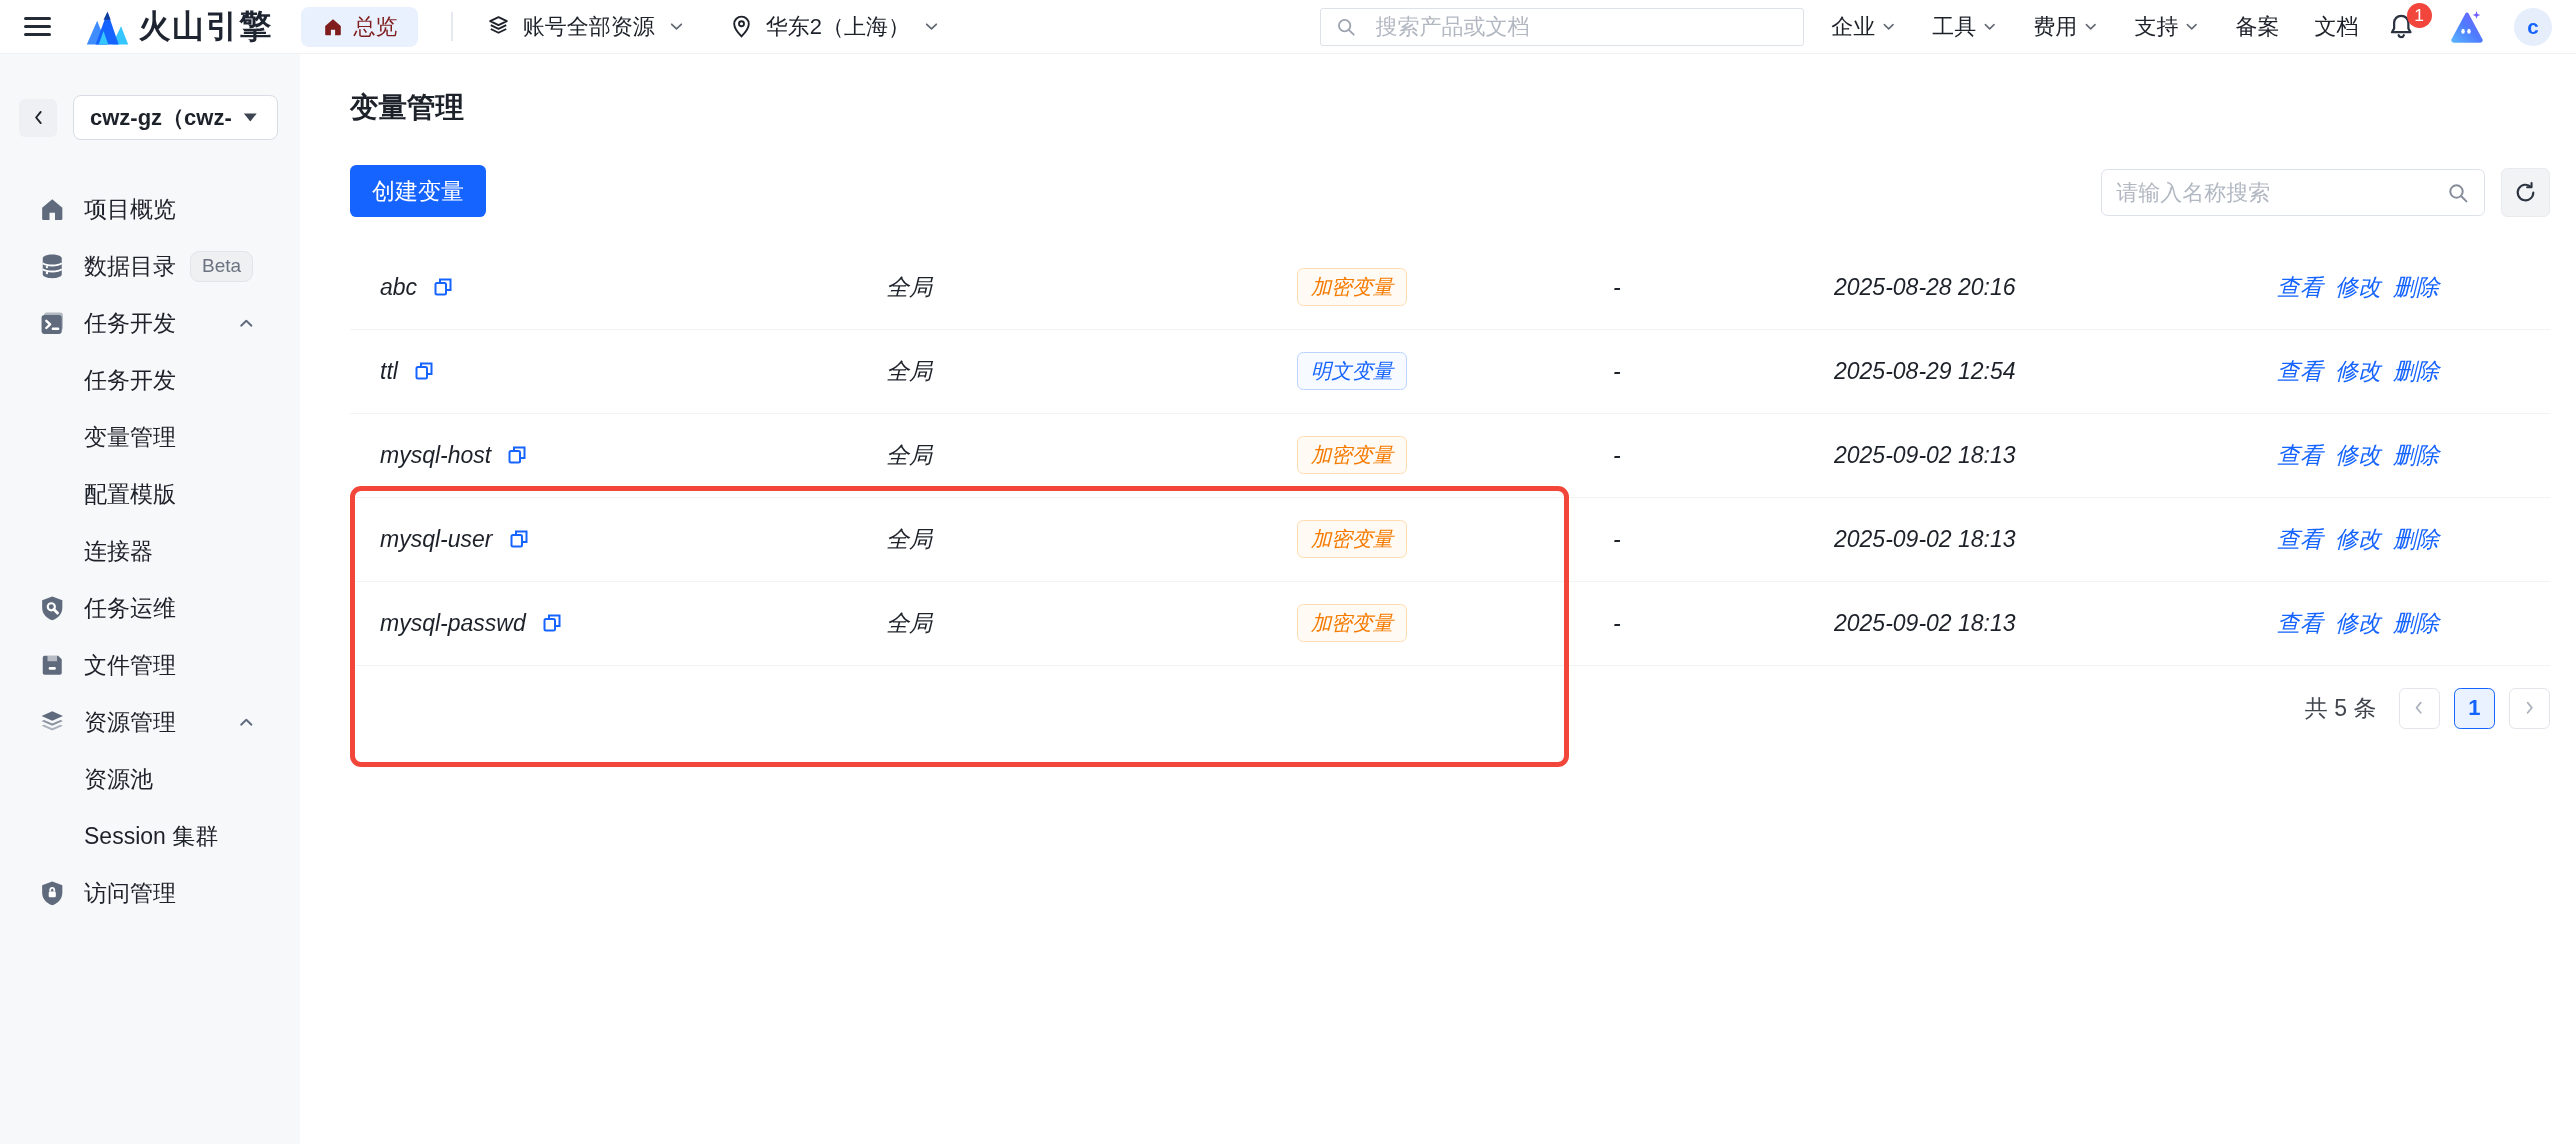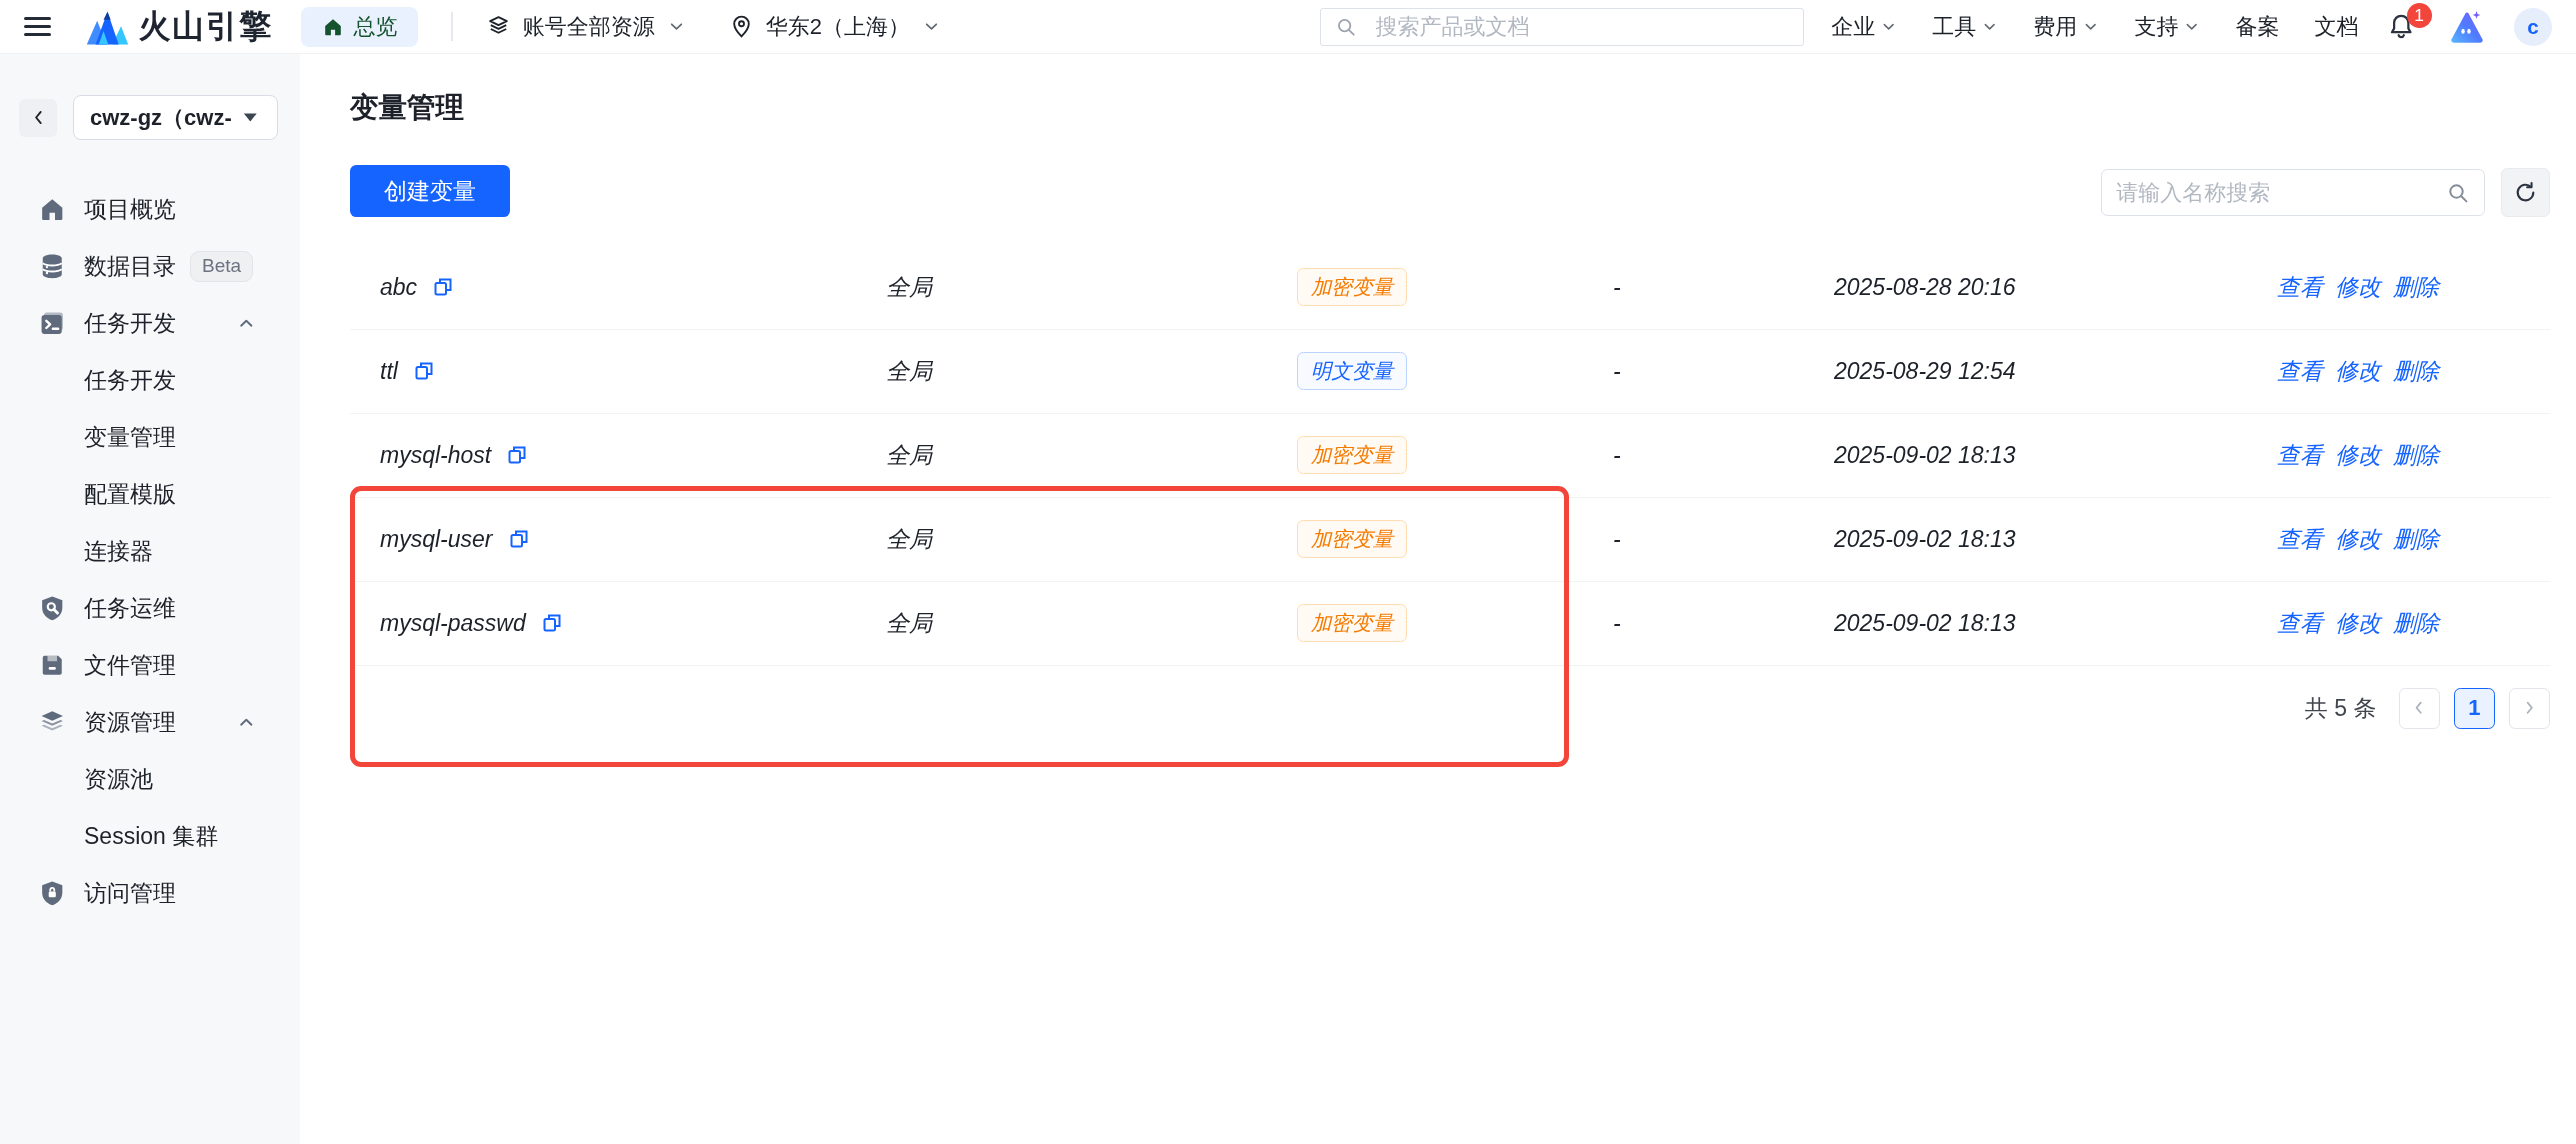--- a/index.html
+++ b/index.html
@@ -7,21 +7,21 @@
   body { font-family:"Liberation Sans","DejaVu Sans",sans-serif; background:#fff; color:#1d2129; overflow:hidden; }
   .canvas { position:relative; width:2576px; height:1145px; }
 
   
   .navbar { height:54px; background:#fff; display:flex; align-items:center; padding:14px 24px; border-bottom:0.8px solid #f0f1f3; position:relative; z-index:5; }
   .hamburger { width:27px; height:19px; display:flex; flex-direction:column; justify-content:space-between; cursor:pointer; margin-right:35px; }
   .hamburger span { display:block; height:3.2px; background:#252b36; border-radius:1.6px; }
   .brand { display:flex; align-items:center; gap:9.5px; margin-right:28.5px; }
   .brand svg { width:43px; height:40px; }
   .brand-text { font-size:32px; font-weight:800; color:#1e2430; letter-spacing:1.6px; }
-  .overview-btn { display:flex; align-items:center; gap:9.5px; background:#eaf1fe; color:#14532d; border:none; border-radius:8px; height:40px; padding:0 20.6px; font-size:22px; cursor:pointer; }
+  .overview-btn { display:flex; align-items:center; gap:9.5px; background:#eaf1fe; color:#7f1d1d; border:none; border-radius:8px; height:40px; padding:0 20.6px; font-size:22px; cursor:pointer; }
   .nav-divider { width:1.6px; height:28.5px; background:#e5e8ee; margin:0 33px; }
   .nav-drop { display:flex; align-items:center; gap:12px; font-size:22px; color:#1d2129; cursor:pointer; margin-right:43px; white-space:nowrap; }
   .nav-drop svg.lead { width:25px; height:25px; color:#1d2129; }
   .nav-drop svg.chev { width:19px; height:19px; color:#646a73; }
   .nav-search { flex:0 0 484px; margin-left:auto; margin-right:27px; height:38px; border:1.6px solid #dde2e9; border-radius:3px; display:flex; align-items:center; padding:0 14.2px; gap:18px; background:#fff; }
   .nav-search svg { width:22px; height:22px; color:#9ca3af; flex:none; }
   .nav-search input { border:none; outline:none; font-size:22px; color:#1d2129; width:100%; background:transparent; }
   .nav-search input::placeholder { color:#b2b8c2; }
   .nav-menu { display:flex; align-items:center; gap:35px; margin-right:28.5px; }
   .nav-menu .nav-item { display:flex; align-items:center; gap:4.7px; font-size:22px; color:#1d2129; cursor:pointer; white-space:nowrap; }
@@ -45,21 +45,21 @@
   .menu-item { position:relative; height:57px; display:flex; align-items:center; padding-left:38px; font-size:23px; color:#1d2129; cursor:pointer; }
   .menu-item .mi-icon { width:28.5px; height:28.5px; color:#5f6b7d; margin-right:17.4px; flex:none; }
   .menu-item.sub { padding-left:84px; }
   .menu-item .mi-badge { margin-left:14.2px; background:#eff0f2; border:0.8px solid #e2e4e8; color:#6c7380; font-size:19px; border-radius:9px; padding:3.2px 11px; line-height:1.2; }
   .menu-item .mi-caret { position:absolute; right:43px; width:20.6px; height:20.6px; color:#5f6b7d; }
 
   
   .content { flex:1; position:relative; background:#fff; padding:35px 26px 0 50px; }
   .page-title { font-size:28.5px; font-weight:700; color:#1d2129; }
   .toolbar { margin-top:38px; display:flex; align-items:flex-end; justify-content:space-between; }
-  .create-btn { width:160px; height:52px; background:#1664ff; color:#fff; border:none; border-radius:6.3px; font-size:23px; cursor:pointer; }
+  .create-btn { width:136px; height:52px; background:#1664ff; color:#fff; border:none; border-radius:6.3px; font-size:23px; cursor:pointer; }
   .toolbar-right { display:flex; align-items:center; gap:16px; }
   .name-search { width:384px; height:47px; border:1.6px solid #dde2e9; border-radius:6.3px; display:flex; align-items:center; padding:0 14.2px; background:#fff; }
   .name-search input { border:none; outline:none; flex:1; font-size:22px; color:#1d2129; background:transparent; }
   .name-search input::placeholder { color:#b2b8c2; }
   .name-search svg { width:24px; height:24px; color:#868d9a; flex:none; }
   .refresh-btn { width:49px; height:49px; background:#f2f3f5; border:0.8px solid #e8eaee; border-radius:6.3px; display:flex; align-items:center; justify-content:center; cursor:pointer; }
   .refresh-btn svg { width:25px; height:25px; color:#2b3240; }
 
   
   .table { margin-top:28.5px; width:2200px; }

